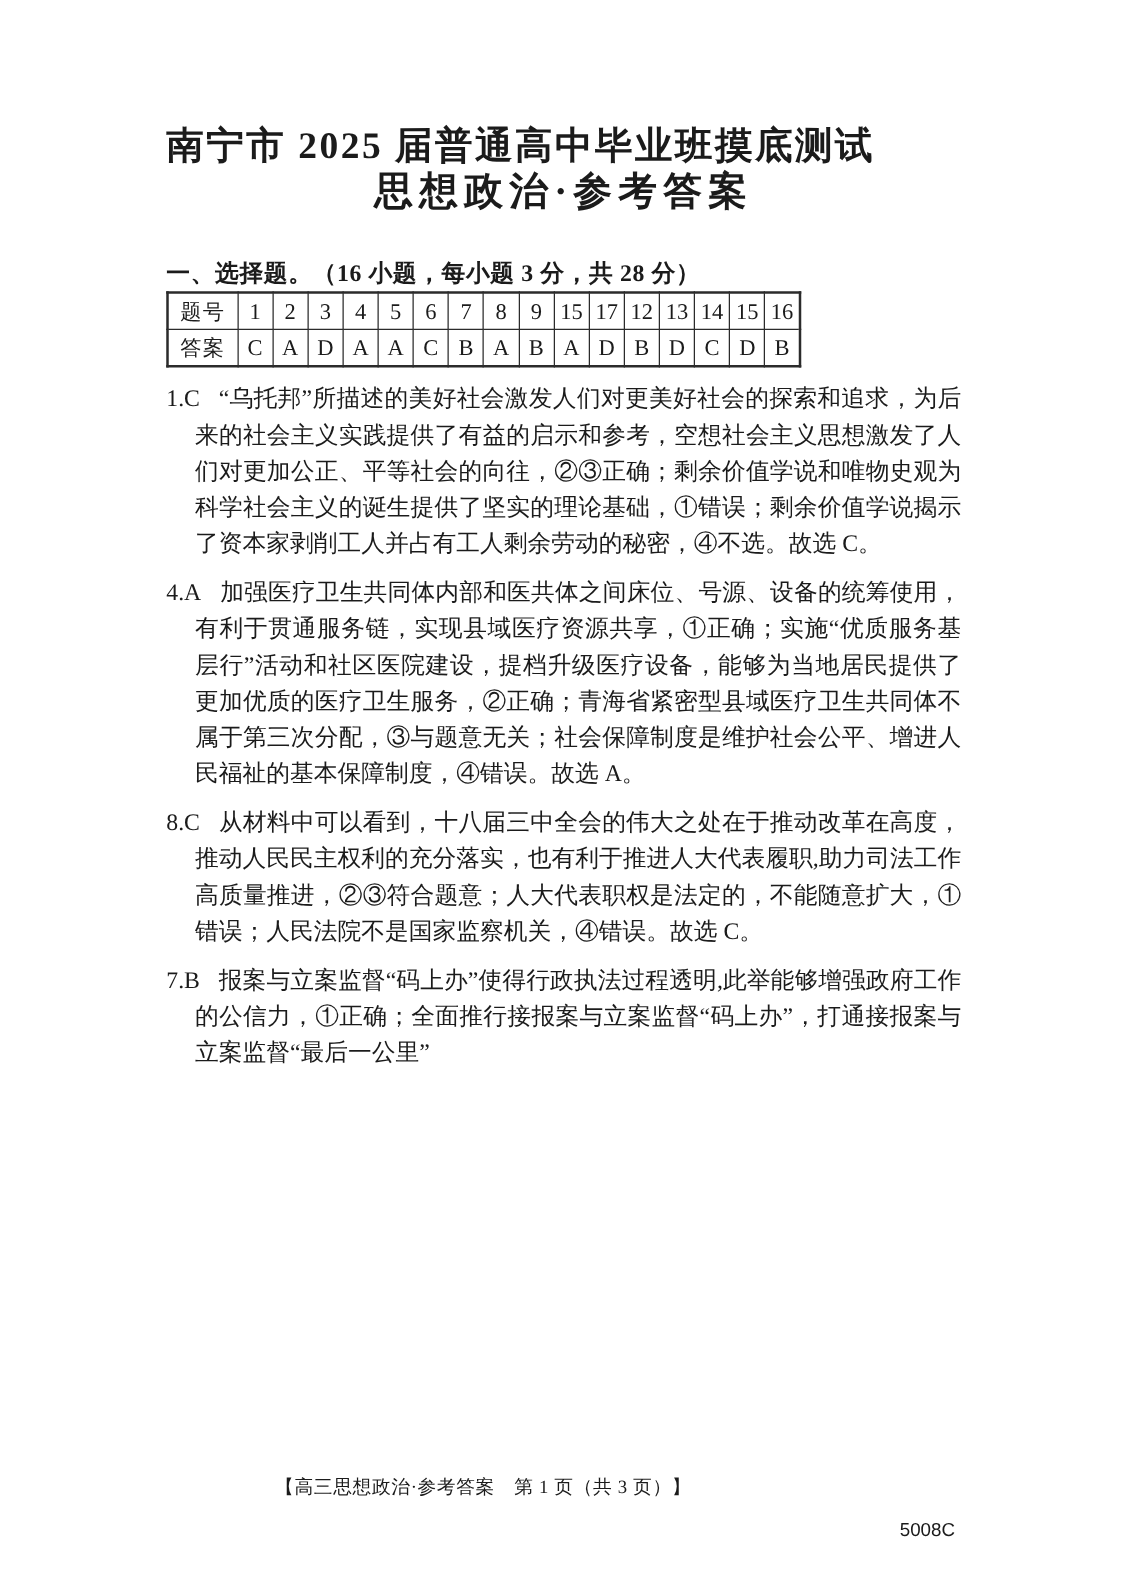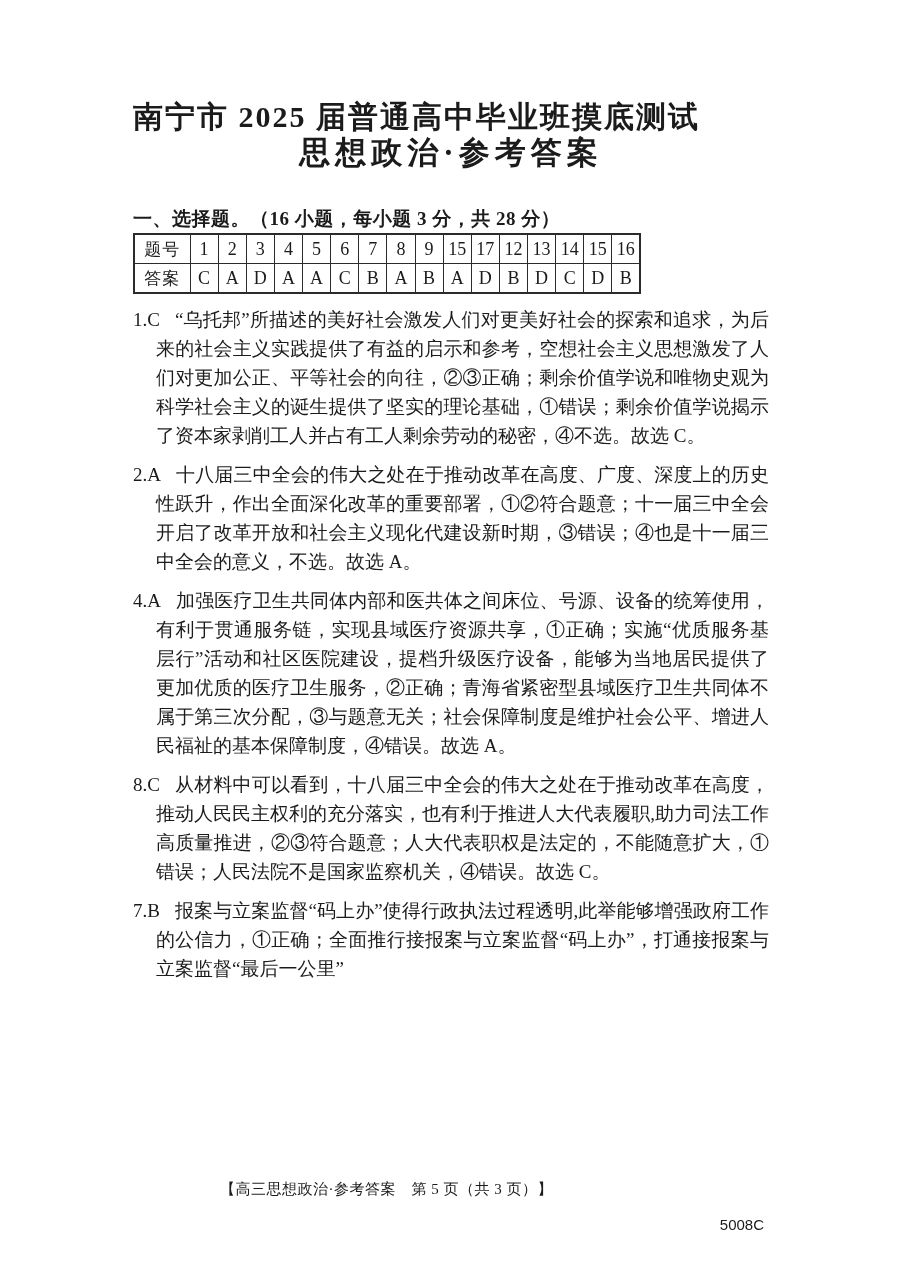--- a/index.html
+++ b/index.html
@@ -156,23 +156,22 @@
           <td>D</td>
           <td>C</td>
           <td>D</td>
           <td>B</td>
         </tr>
       </tbody>
     </table>
 
     <div class="explanations">
       <p class="exp"><span class="lbl">1.C</span><span class="txt">“乌托邦”所描述的美好社会激发人们对更美好社会的探索和追求，为后来的社会主义实践提供了有益的启示和参考，空想社会主义思想激发了人们对更加公正、平等社会的向往，②③正确；剩余价值学说和唯物史观为科学社会主义的诞生提供了坚实的理论基础，①错误；剩余价值学说揭示了资本家剥削工人并占有工人剩余劳动的秘密，④不选。故选 C。</span></p>
-      <p class="exp"><span class="lbl">2.A</span><span class="txt">十八届三中全会的伟大之处在于推动改革在高度、广度、深度上的历史性跃升，作出全面深化改革的重要部署，①②符合题意；十一届三中全会开启了改革开放和社会主义现化代建设新时期，③错误；④也是十一届三中全会的意义，不选。故选 A。</span></p>
       <p class="exp"><span class="lbl">4.A</span><span class="txt">加强医疗卫生共同体内部和医共体之间床位、号源、设备的统筹使用，有利于贯通服务链，实现县域医疗资源共享，①正确；实施“优质服务基层行”活动和社区医院建设，提档升级医疗设备，能够为当地居民提供了更加优质的医疗卫生服务，②正确；青海省紧密型县域医疗卫生共同体不属于第三次分配，③与题意无关；社会保障制度是维护社会公平、增进人民福祉的基本保障制度，④错误。故选 A。</span></p>
       <p class="exp"><span class="lbl">8.C</span><span class="txt">从材料中可以看到，十八届三中全会的伟大之处在于推动改革在高度，推动人民民主权利的充分落实，也有利于推进人大代表履职,助力司法工作高质量推进，②③符合题意；人大代表职权是法定的，不能随意扩大，①错误；人民法院不是国家监察机关，④错误。故选 C。</span></p>
       <p class="exp"><span class="lbl">7.B</span><span class="txt">报案与立案监督“码上办”使得行政执法过程透明,此举能够增强政府工作的公信力，①正确；全面推行接报案与立案监督“码上办”，打通接报案与立案监督“最后一公里”</span></p>
     </div>
 
   </div>
 
-  <div class="footer-left">【高三思想政治·参考答案　第 5 页（共 3 页）】</div>
+  <div class="footer-left">【高三思想政治·参考答案　第 1 页（共 3 页）】</div>
   <div class="footer-right">5008C</div>
 </div>
 
 </body></html>

